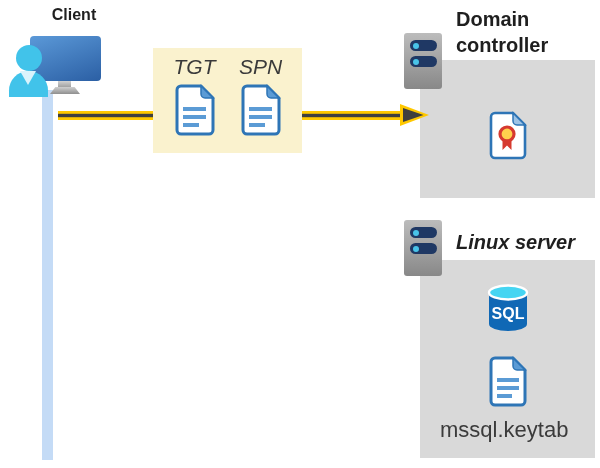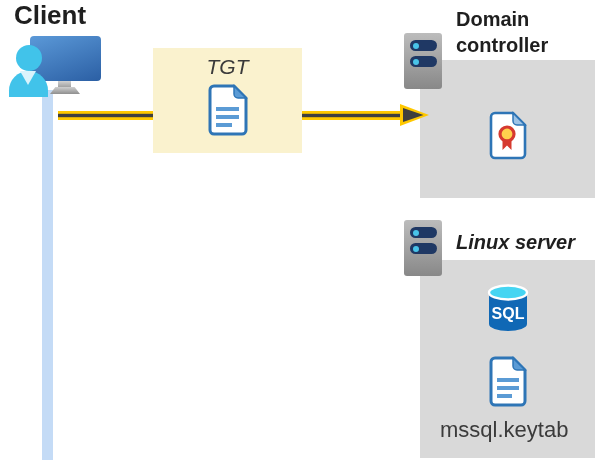--- a/index.html
+++ b/index.html
@@ -4,21 +4,21 @@
 <style>
   html,body{margin:0;padding:0;background:#fff;}
   .canvas{
     position:relative;width:600px;height:468px;background:#ffffff;
     font-family:"Liberation Sans",sans-serif;overflow:hidden;
   }
   .abs{position:absolute;}
 
   
   .heading{font-weight:bold;color:#1f1f1f;font-size:20px;line-height:26px;}
-  .client-label{left:8px;top:2px;width:84px;text-align:center;font-size:26px;}
+  .client-label{left:32px;top:2px;width:84px;text-align:center;font-size:16px;}
   .dc-label{left:456px;top:6px;width:120px;}
   .linux-label{left:456px;top:229px;white-space:nowrap;font-style:italic;}
 
   
   .gray-box{background:#d9d9d9;}
   .dc-box{left:420px;top:60px;width:175px;height:138px;}
   .linux-box{left:420px;top:260px;width:175px;height:198px;}
 
   
   .vline{left:42px;top:90px;width:11px;height:370px;background:#c4dbf6;}
@@ -88,20 +88,30 @@
     <div class="ticket-col">
       <span class="ticket-label">TGT</span>
       <svg width="42" height="52" viewBox="0 0 42 52">
         <path d="M3 6 a4 4 0 0 1 4-4 H27 L39 14 V46 a4 4 0 0 1 -4 4 H7 a4 4 0 0 1 -4-4 Z" fill="#ffffff" stroke="#2e75b6" stroke-width="3"></path>
         <path d="M27 2 L39 14 H31 a4 4 0 0 1 -4-4 Z" fill="#5b9bd5" stroke="#2e75b6" stroke-width="1.5"></path>
         <line x1="9" y1="25" x2="32" y2="25" stroke="#5b9bd5" stroke-width="4"></line>
         <line x1="9" y1="33" x2="32" y2="33" stroke="#5b9bd5" stroke-width="4"></line>
         <line x1="9" y1="41" x2="25" y2="41" stroke="#5b9bd5" stroke-width="4"></line>
       </svg>
     </div>
+    <div class="ticket-col">
+      <span class="ticket-label">SPN</span>
+      <svg width="42" height="52" viewBox="0 0 42 52">
+        <path d="M3 6 a4 4 0 0 1 4-4 H27 L39 14 V46 a4 4 0 0 1 -4 4 H7 a4 4 0 0 1 -4-4 Z" fill="#ffffff" stroke="#2e75b6" stroke-width="3"></path>
+        <path d="M27 2 L39 14 H31 a4 4 0 0 1 -4-4 Z" fill="#5b9bd5" stroke="#2e75b6" stroke-width="1.5"></path>
+        <line x1="9" y1="25" x2="32" y2="25" stroke="#5b9bd5" stroke-width="4"></line>
+        <line x1="9" y1="33" x2="32" y2="33" stroke="#5b9bd5" stroke-width="4"></line>
+        <line x1="9" y1="41" x2="25" y2="41" stroke="#5b9bd5" stroke-width="4"></line>
+      </svg>
+    </div>
   </div>
 
   <div class="abs heading client-label">Client</div>
   <div>
     <div class="abs stand-neck"></div>
     <div class="abs stand-base"></div>
     <div class="abs monitor"></div>
     <div class="abs person-head"></div>
     <div class="abs person-body"></div>
     <div class="abs person-collar"></div>

